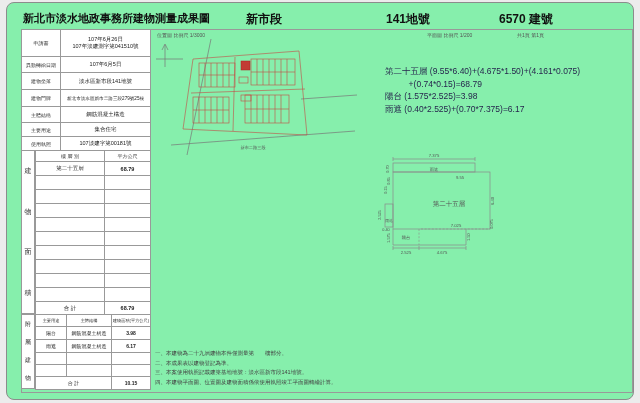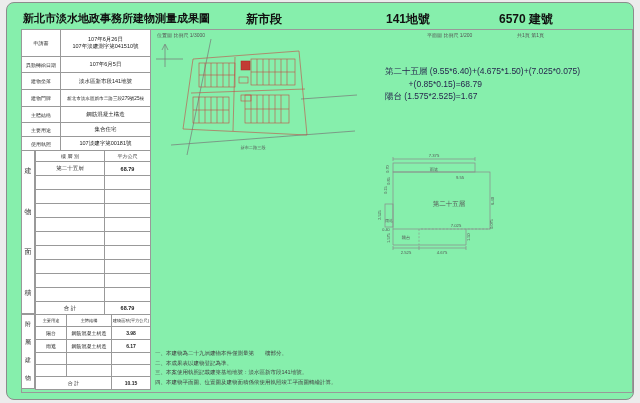--- a/index.html
+++ b/index.html
@@ -260,23 +260,24 @@
       <line class="map-red" x1="110" y1="58" x2="110" y2="86"></line>
       <line class="map-red" x1="116" y1="58" x2="116" y2="86"></line>
       <line class="map-red" x1="122" y1="58" x2="122" y2="86"></line>
       <line class="map-red" x1="128" y1="58" x2="128" y2="86"></line>
       <line class="map-red" x1="92" y1="72" x2="136" y2="72"></line>
     </g>
     <text x="100" y="112" text-anchor="middle" font-size="4.2" fill="#8a6a6a">新市二路三段</text>
   </svg>
 
   <div class="abs calc">
-    <div>第二十五層 (9.55*6.40)+(4.675*1.50)+(7.025*0.075)</div>
-    <div>          +(0.85*0.15)=68.79</div>
-    <div>陽台 (1.575*2.525)=1.67</div>
+    <div>第二十五層 (9.55*6.40)+(4.675*1.50)+(4.161*0.075)</div>
+    <div>          +(0.74*0.15)=68.79</div>
+    <div>陽台 (1.575*2.525)=3.98</div>
+    <div>雨遮 (0.40*2.525)+(0.70*7.375)=6.17</div>
   </div>
 
   <svg style="left:354px;top:146px;" width="155" height="108" viewBox="0 0 155 108">
 
     <g>
       <line class="plan-line" x1="32" y1="10" x2="114" y2="10"></line>
       <line class="plan-line" x1="32" y1="8" x2="32" y2="12"></line>
       <line class="plan-line" x1="114" y1="8" x2="114" y2="12"></line>
     </g>
     <text class="dim" x="73" y="8" text-anchor="middle">7.375</text>

